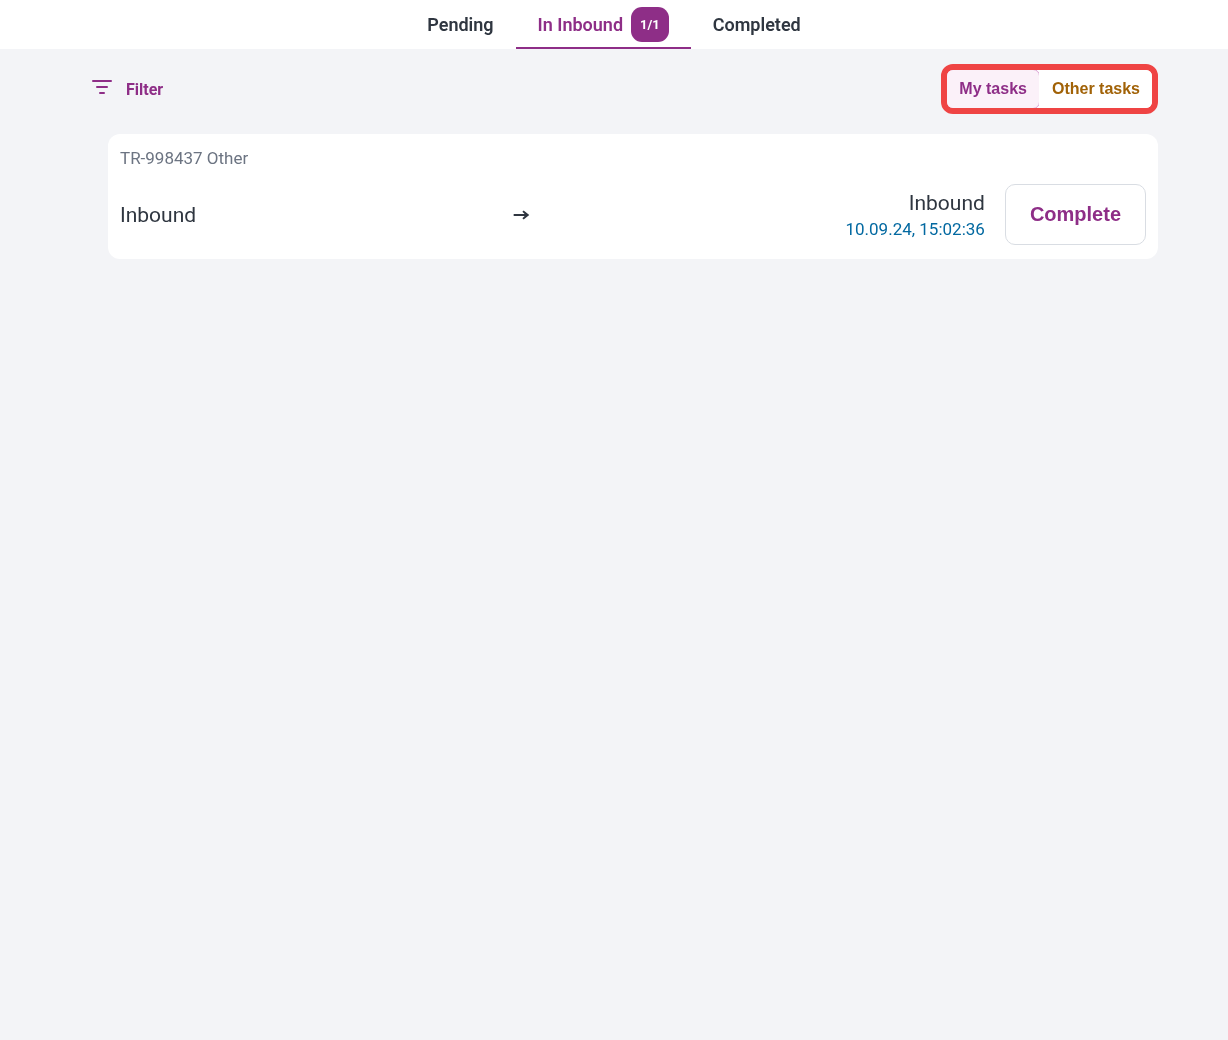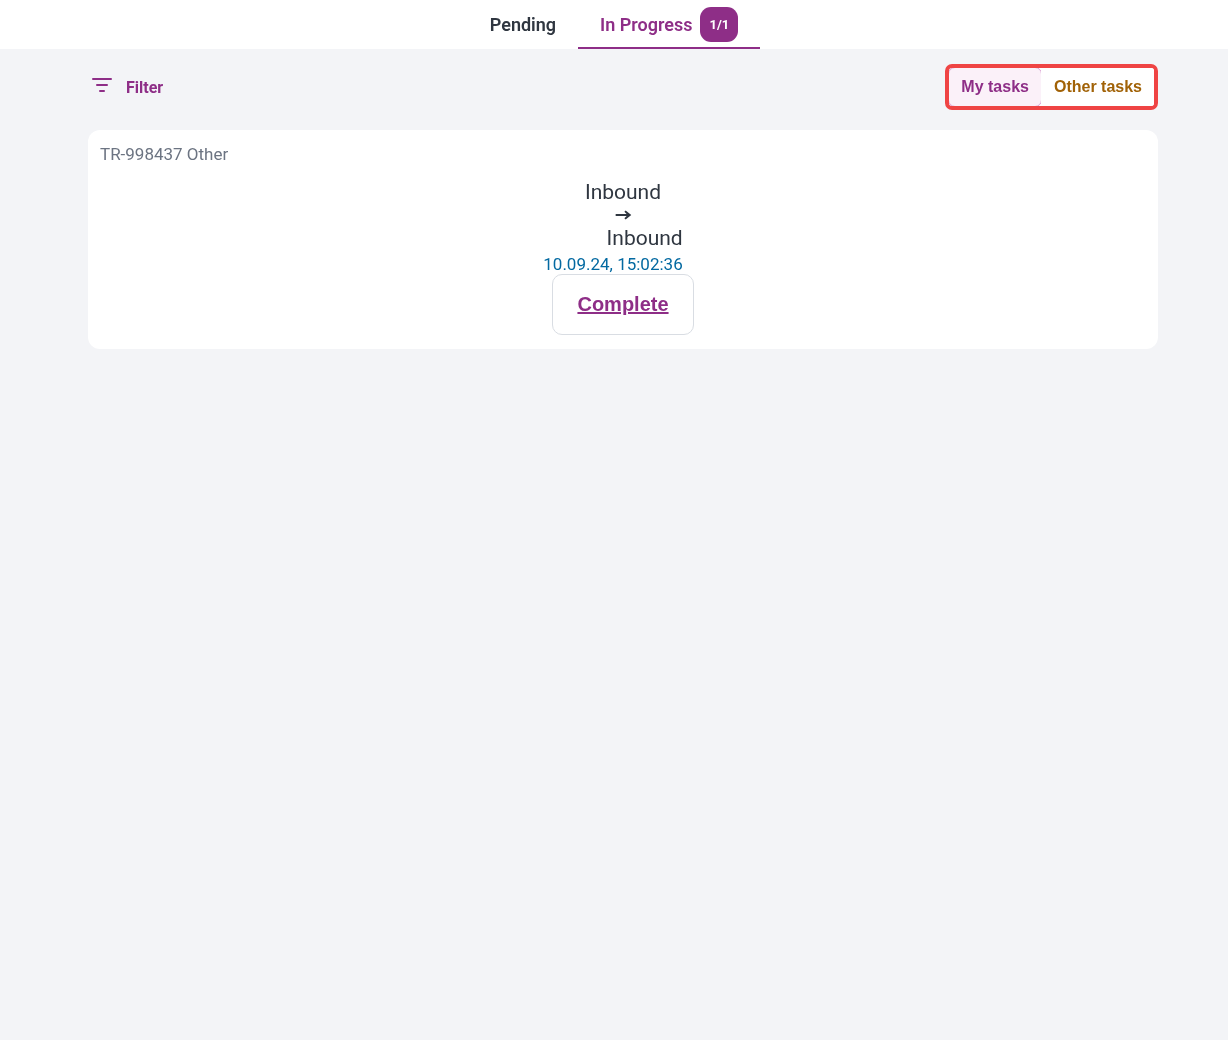--- a/index.html
+++ b/index.html
@@ -69,22 +69,22 @@
       font-size: 16px;
       font-weight: 700;
       cursor: pointer;
     }
     .filter-button svg {
       width: 24px;
       height: 24px;
     }
     .task-toggle {
       display: inline-flex;
-      border: 4px solid #ef4444;
-      border-radius: 7px;
+      border: 6px solid #ef4444;
+      border-radius: 12px;
       overflow: hidden;
       background: #ffffff;
     }
     .task-toggle .toggle-btn {
       padding: 10px 12px;
       font-size: 16px;
       font-weight: 700;
       color: #a16207;
       background: #ffffff;
       border: none;
@@ -95,35 +95,35 @@
       background: #fbf1f9;
       border: 1px solid #d99fd2;
       border-radius: 7px;
       margin: -1px;
     }
     .task-toggle .toggle-btn:not(.active) {
       border-left: 1px solid transparent;
     }
     .content {
       padding: 6px 70px 0 88px;
+      margin-left: 20px;
     }
     .card {
       background: #ffffff;
       border-radius: 12px;
       padding: 14px 12px 14px 12px;
     }
     .card-header {
       font-size: 17px;
       color: #6c7482;
       margin-bottom: 16px;
     }
     .card-body {
       display: flex;
       align-items: center;
-      flex-direction: column;
     }
     .col-inbound {
       flex: 0 0 auto;
       font-size: 21px;
       color: #2f3640;
     }
     .col-arrow {
       flex: 1;
       display: flex;
       justify-content: center;
@@ -153,33 +153,35 @@
     }
     .complete-btn {
       border: 1px solid #d9dde3;
       background: #ffffff;
       color: #8e2e87;
       font-size: 20px;
       font-weight: 700;
       padding: 18px 24px;
       border-radius: 10px;
       cursor: pointer;
-      text-decoration: underline;
     }
   </style>
 </head>
 <body>
 
 <div class="tabs-bar">
   <div class="tab">
     <span>Pending</span>
   </div>
   <div class="tab active">
-    <span>In Progress</span>
+    <span>In Inbound</span>
     <span class="badge">1/1</span>
+  </div>
+  <div class="tab">
+    <span>Completed</span>
   </div>
 </div>
 
 <div class="toolbar">
   <div class="filter-button">
     <span>
       <svg viewBox="0 0 24 24" fill="none" stroke="#8e2e87" stroke-width="2" stroke-linecap="round">
         <line x1="3" y1="6" x2="21" y2="6"></line>
         <line x1="7" y1="12" x2="17" y2="12"></line>
         <line x1="10" y1="18" x2="14" y2="18"></line>

